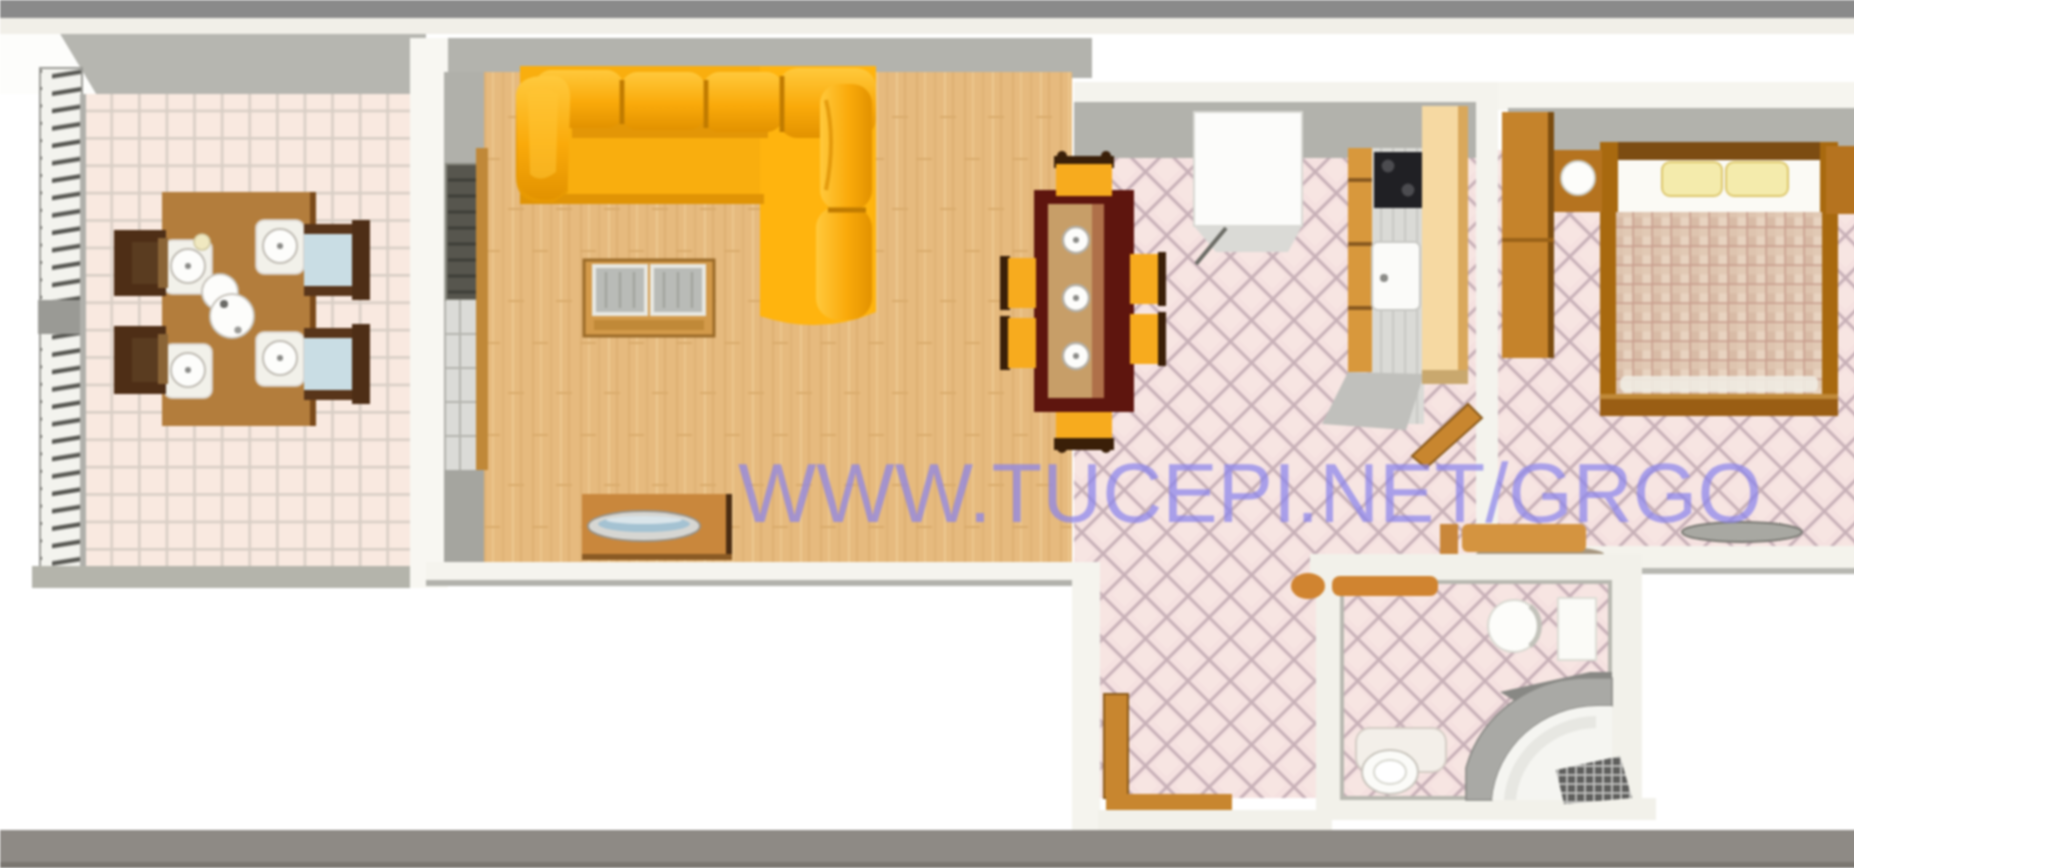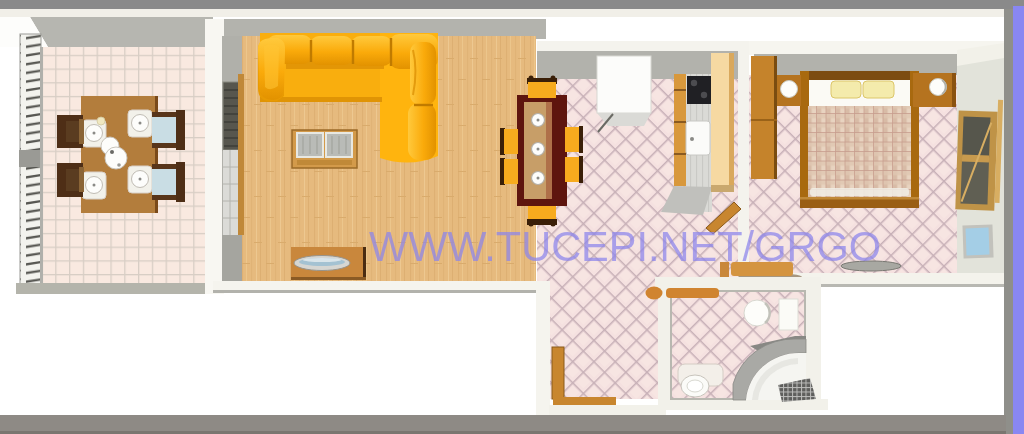--- a/index.html
+++ b/index.html
@@ -1,16 +1,16 @@
 <!DOCTYPE html>
 <html><head>
 <meta charset="utf-8">
 <style>
 html,body{margin:0;padding:0;background:#fff;}
-#page{position:relative;width:1024px;height:434px;overflow:hidden;font-family:"Liberation Sans",sans-serif;background:#fff;}
+#page{position:relative;width:927px;height:434px;overflow:hidden;font-family:"Liberation Sans",sans-serif;background:#fff;}
 svg{position:absolute;top:0;left:0;display:block;filter:blur(0.45px);}
 </style>
 </head>
 <body>
 <div id="page">
 <svg width="1024" height="434" viewBox="0 0 1024 434">
 <defs>
 <pattern id="terraTile" width="13.8" height="13.7" patternUnits="userSpaceOnUse">
   <rect width="13.8" height="13.7" fill="#f9e9e0"></rect>
   <rect width="13.8" height="1.3" fill="#d8cec5"></rect>

